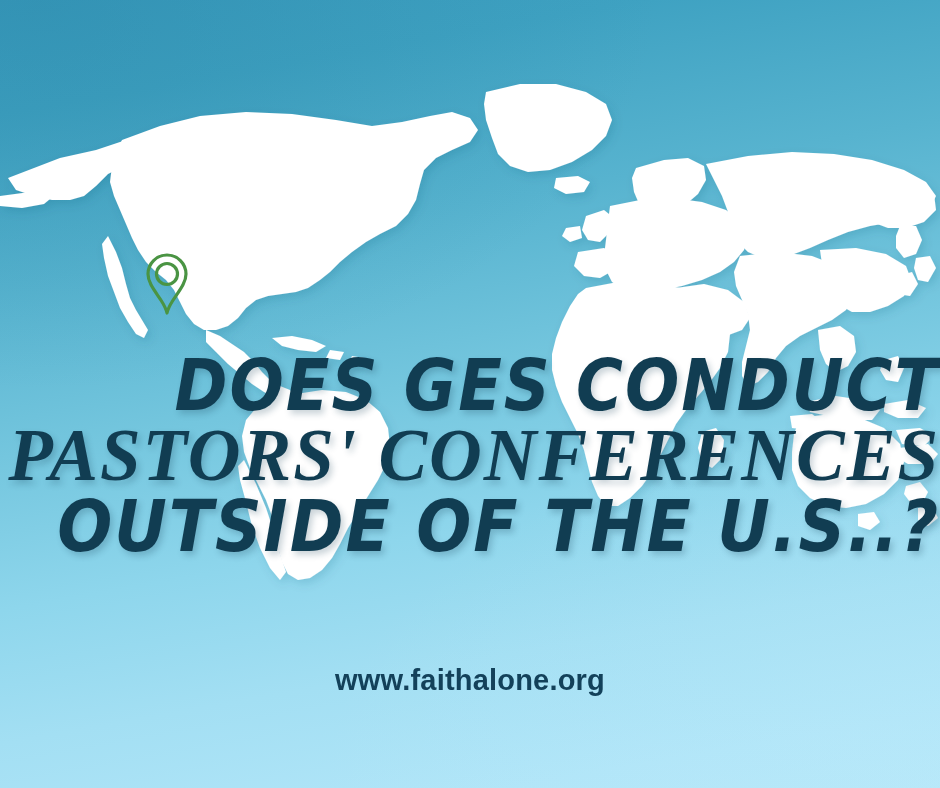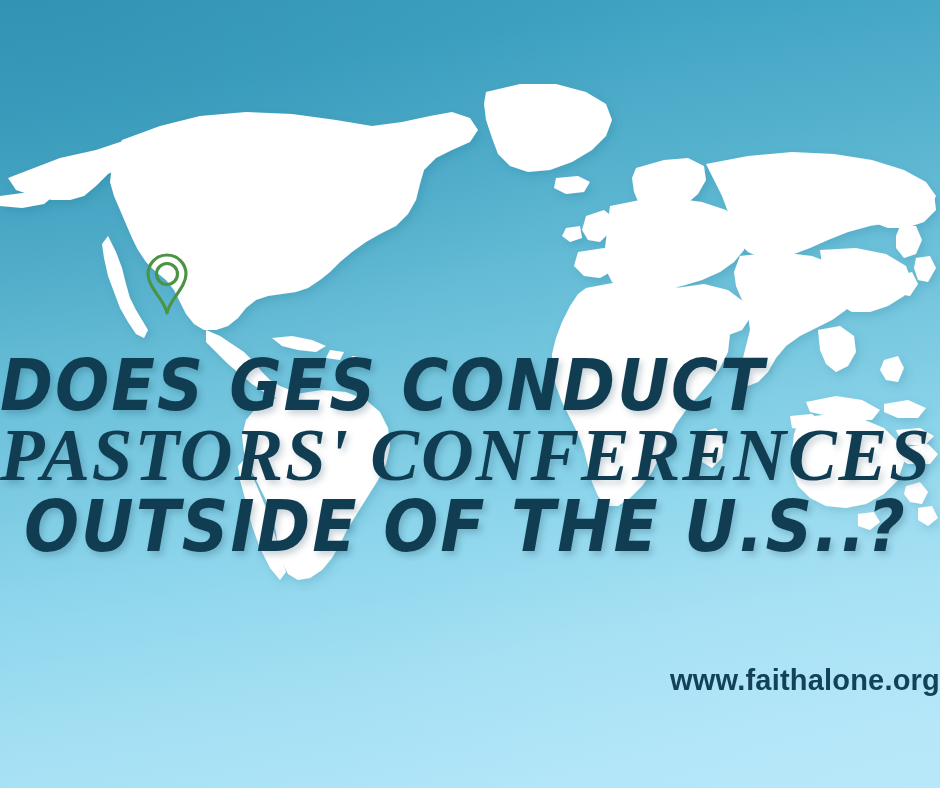--- a/index.html
+++ b/index.html
@@ -54,21 +54,21 @@
     width: 48px;
     height: 70px;
   }
   .pin svg { display: block; width: 48px; height: 70px; }
 
   .headline {
     position: absolute;
     left: 0;
     top: 352px;
     width: 940px;
-    text-align: left;
+    text-align: right;
     color: #113d52;
     font-family: "DejaVu Sans Condensed", "Liberation Sans Narrow", "Liberation Sans", sans-serif;
     font-weight: 700;
     font-style: italic;
     letter-spacing: 2px;
     line-height: 0.97;
     text-shadow: 3px 4px 6px rgba(20,60,80,0.22);
     user-select: none;
   }
   .hl-line {
@@ -77,21 +77,21 @@
   }
   .hl-1 { font-size: 71px; transform: scaleX(1.0); }
   .hl-2 { font-size: 73px; font-family: Liberation Serif, serif; }
   .hl-3 { font-size: 72px; padding-left: 24px; }
 
   .url {
     position: absolute;
     left: 0;
     top: 664px;
     width: 940px;
-    text-align: right;
+    text-align: center;
     color: #13415a;
     font-family: "Liberation Sans", sans-serif;
     font-weight: 700;
     font-size: 29px;
     letter-spacing: 0.2px;
     user-select: none;
   }
 </style>
 </head>
 <body>

